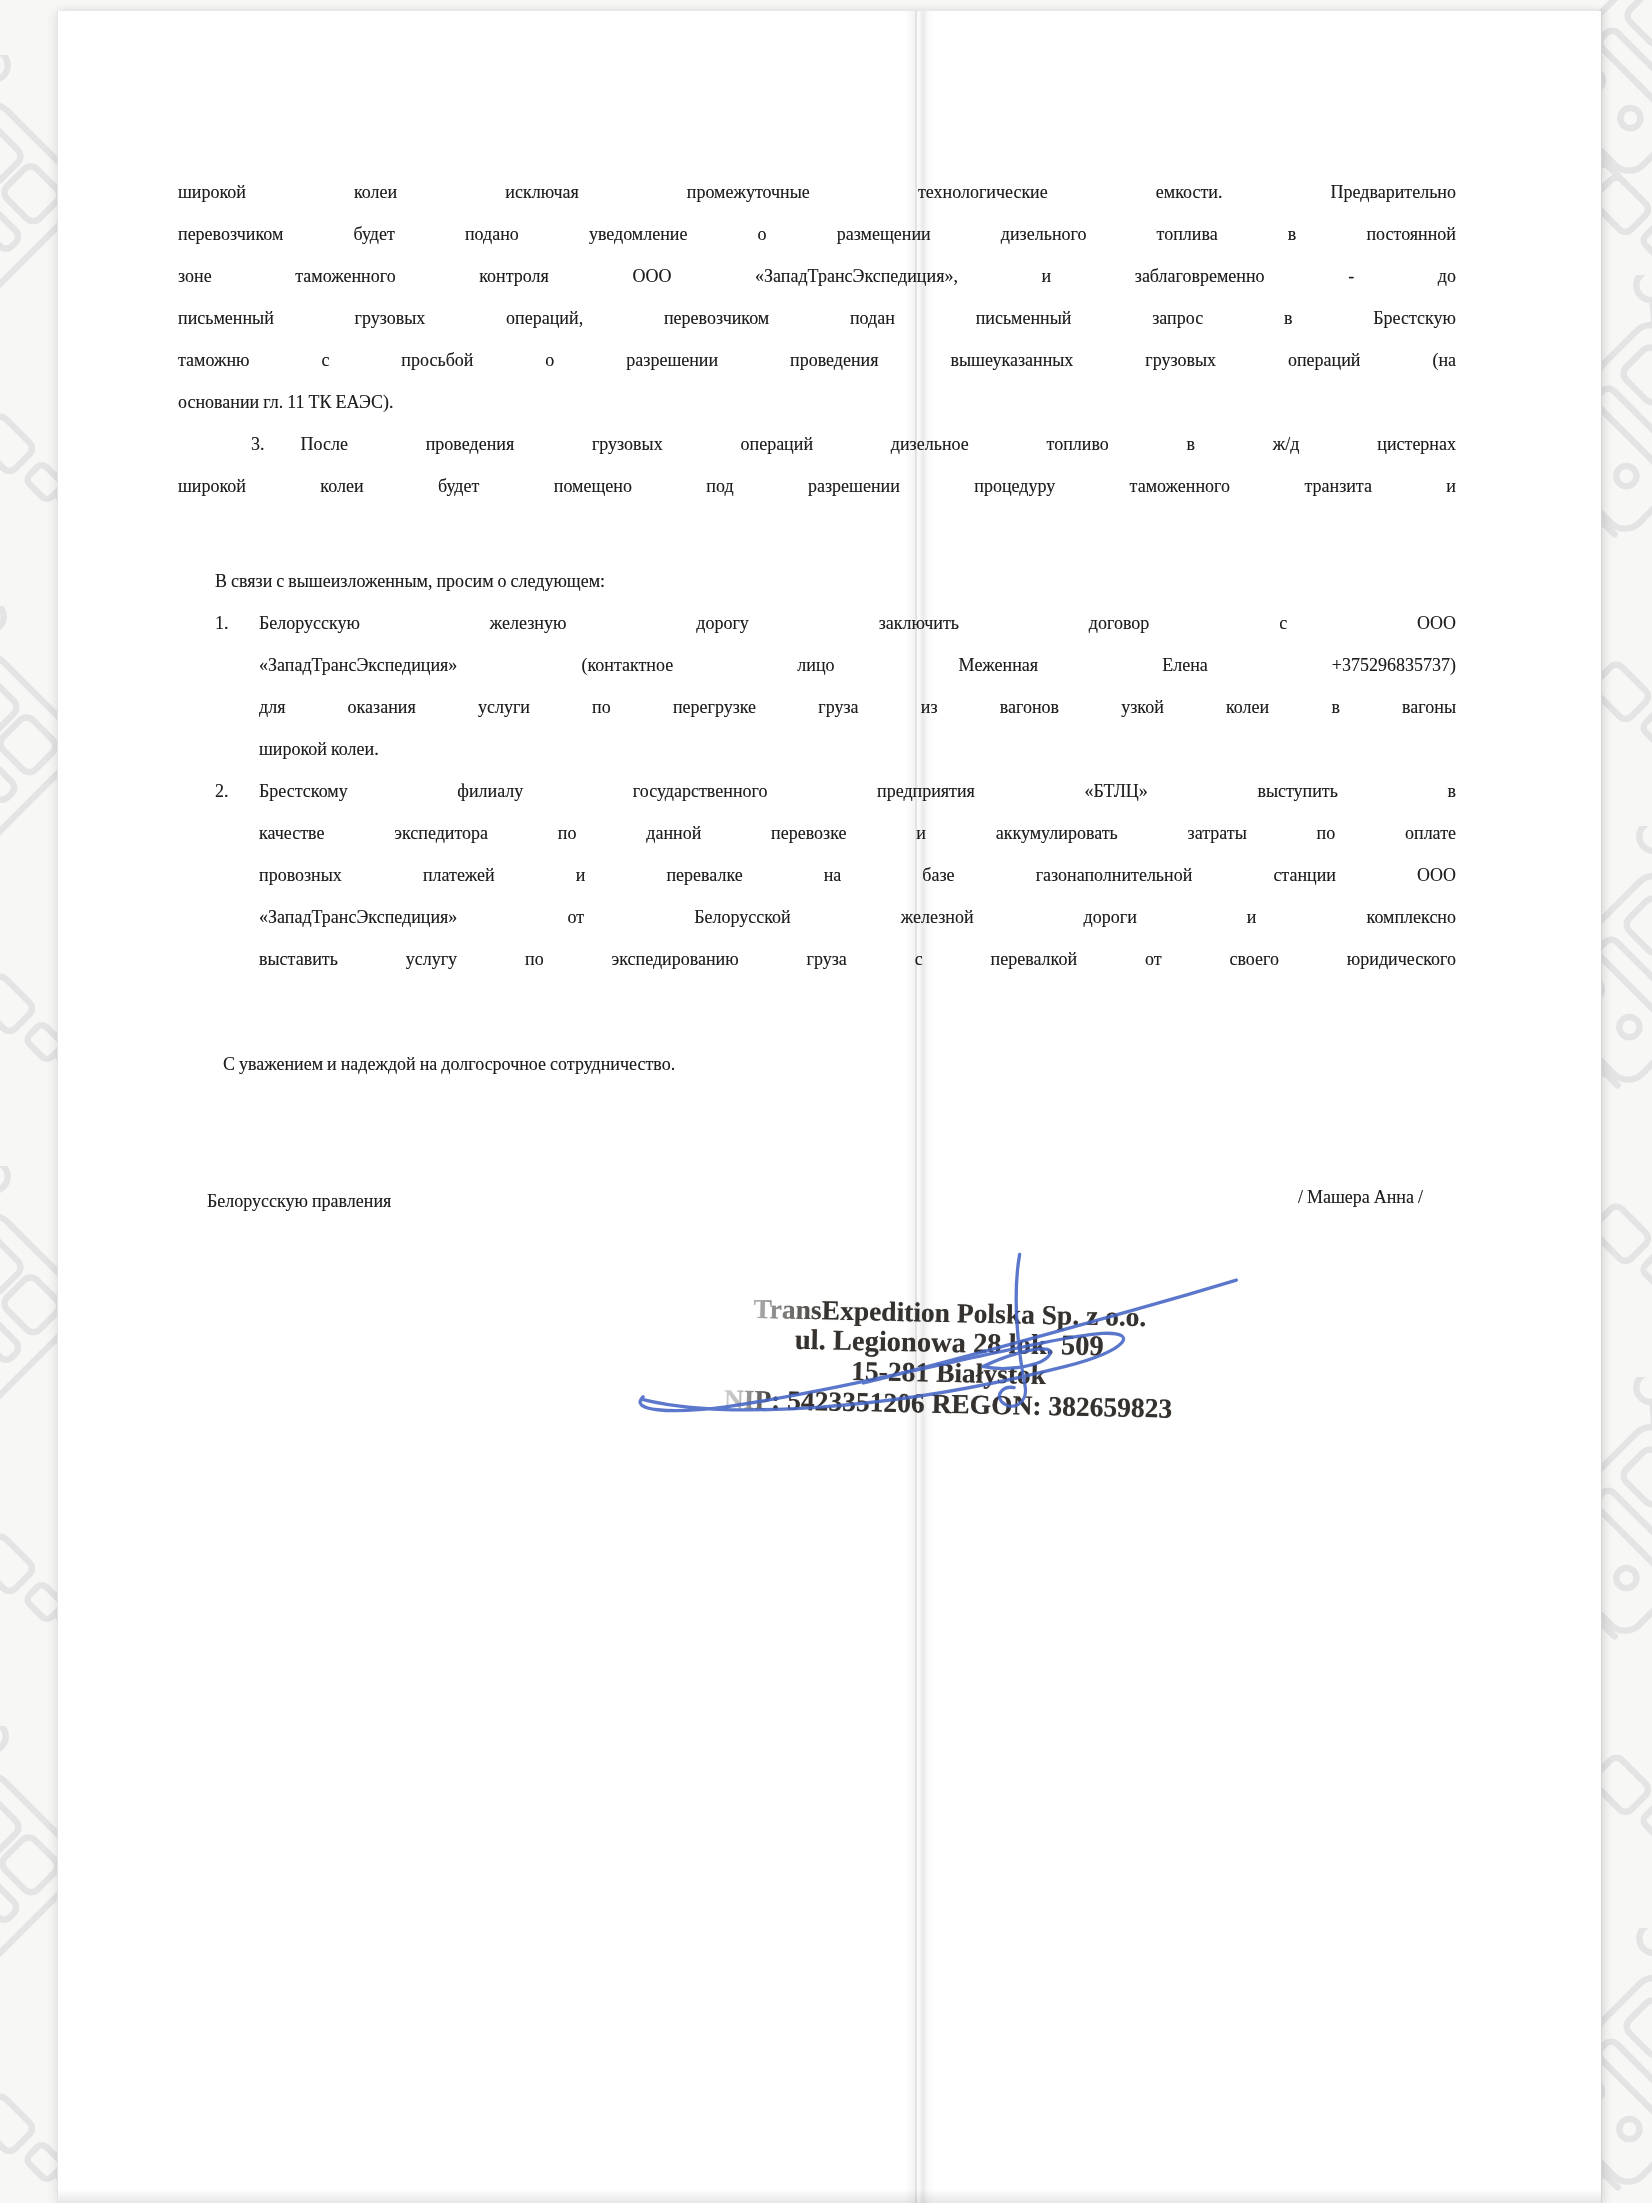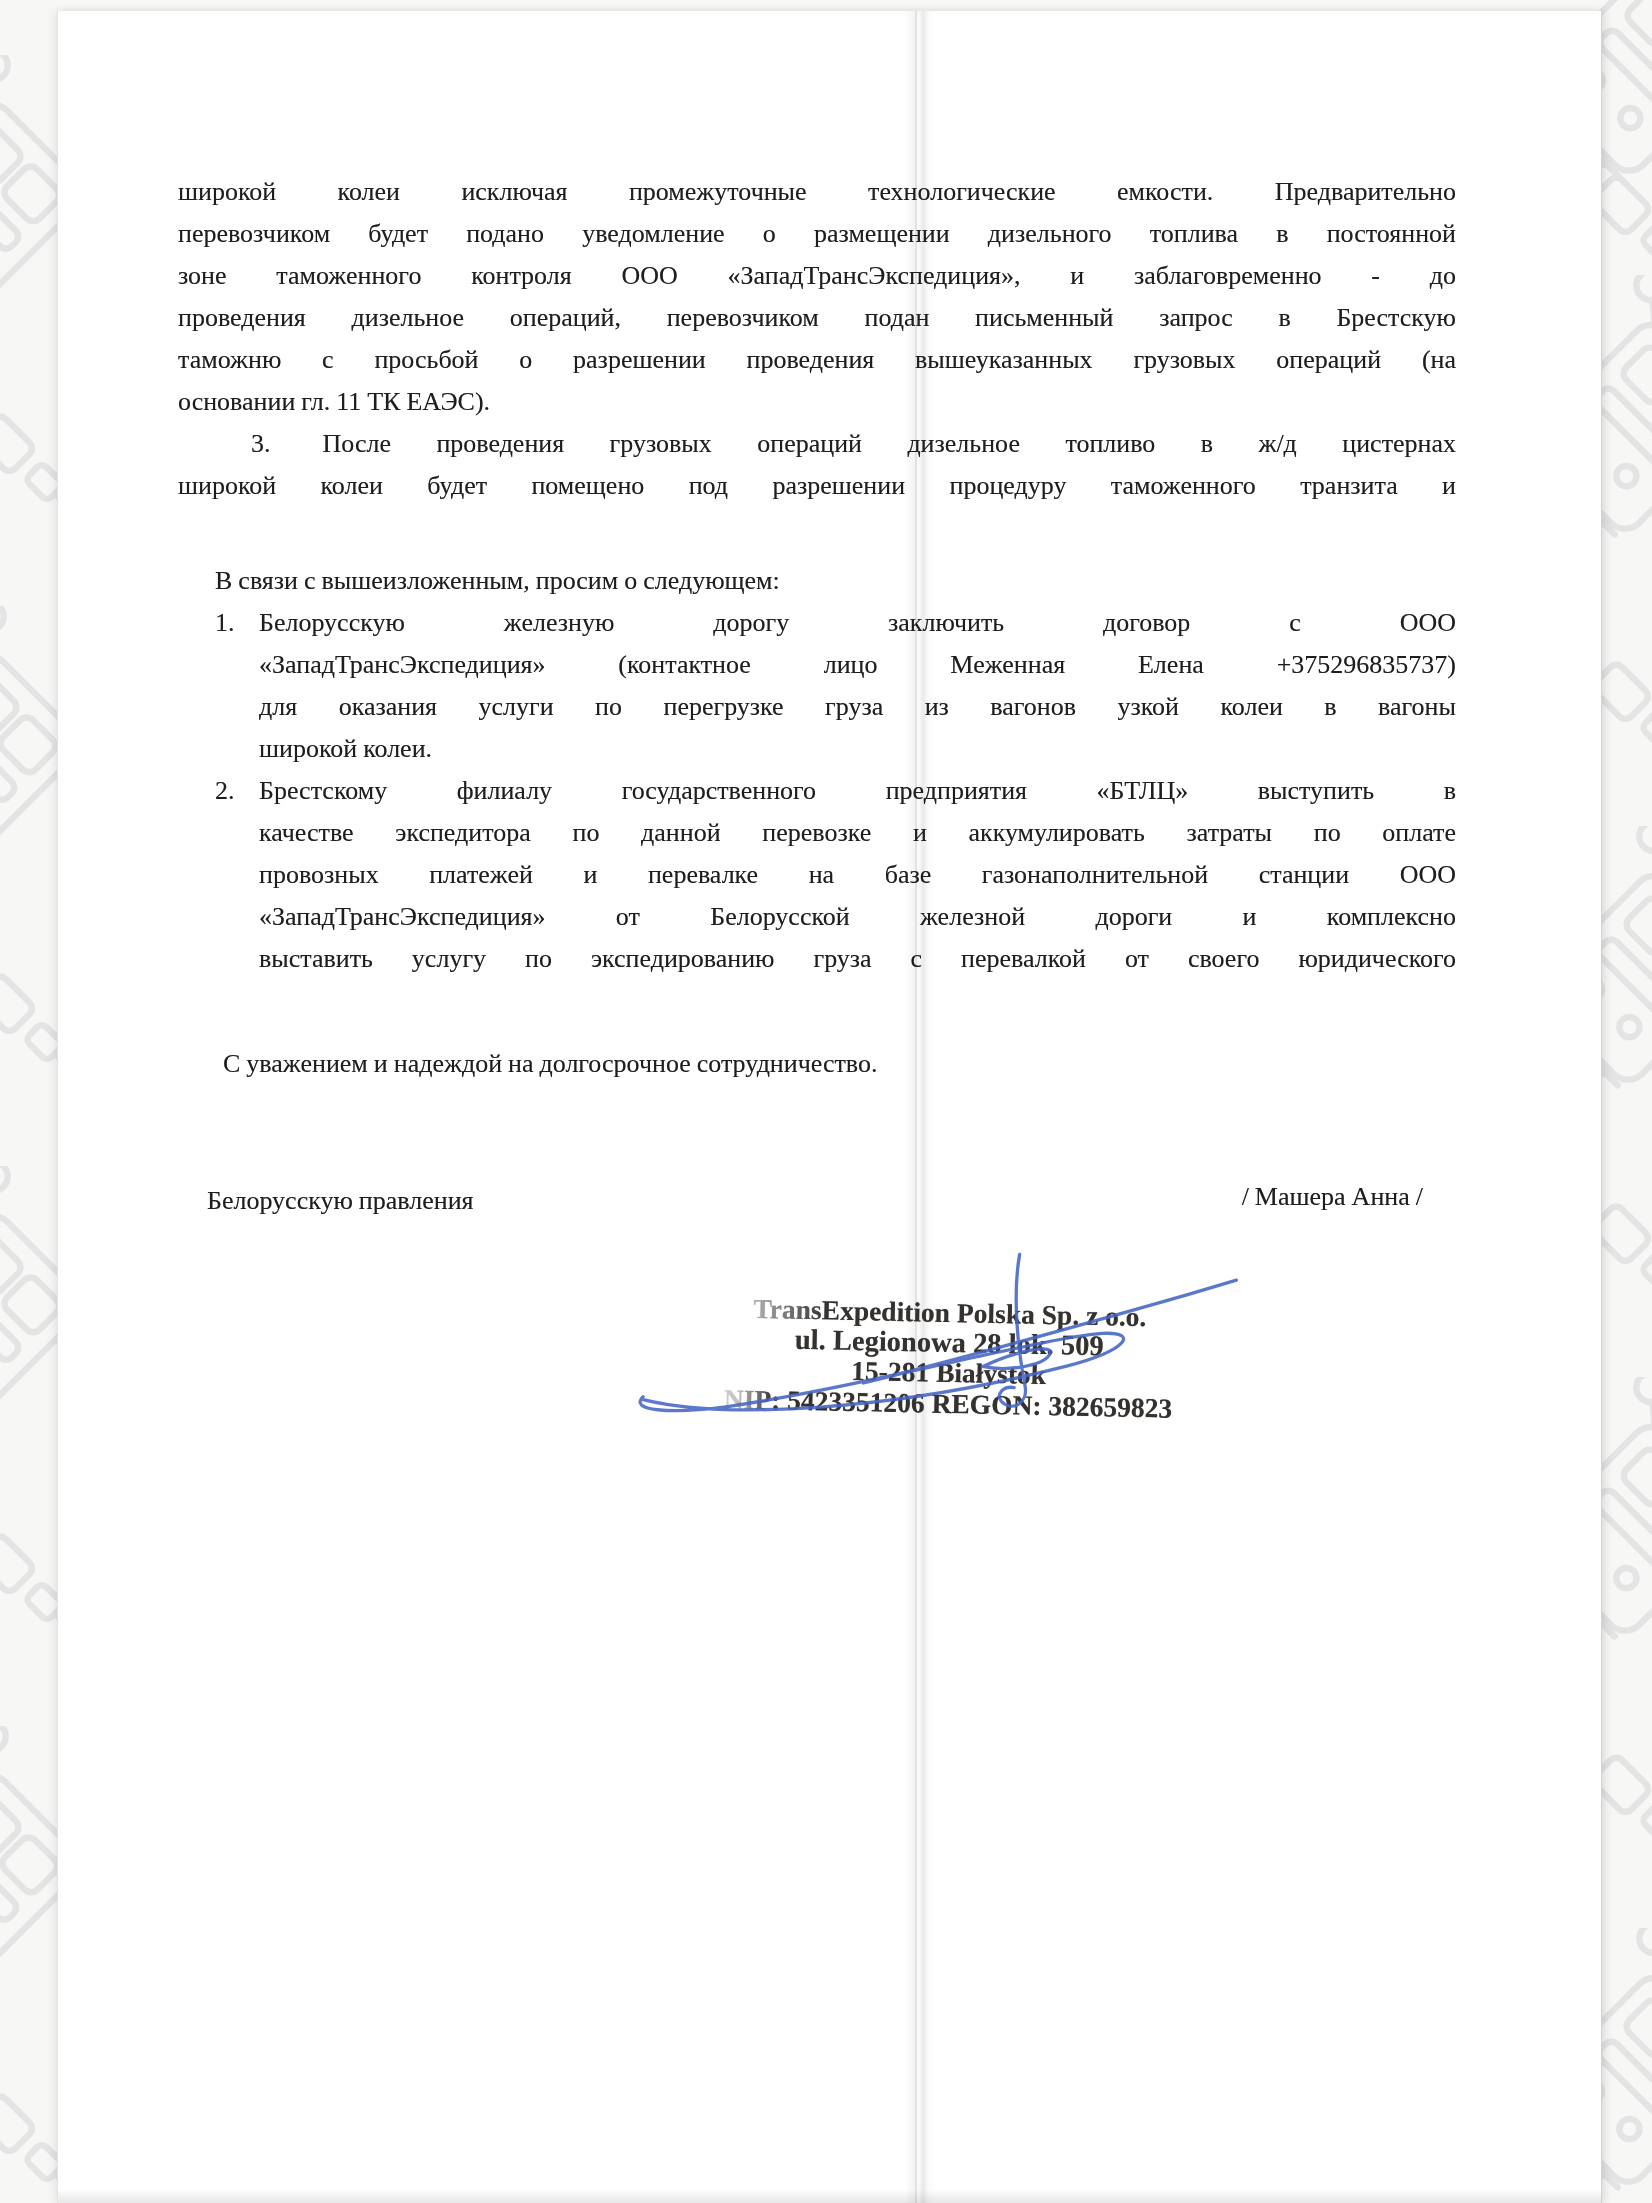--- a/index.html
+++ b/index.html
@@ -12,21 +12,21 @@
   .page{position:absolute;left:57px;top:11px;width:1543px;height:2193px;background:#ffffff;
         border-left:0.9px solid #e3e3e3;border-right:1.8px solid #d2d2d2;
         box-shadow:-3.7px 0 9.2px rgba(0,0,0,0.06),3.7px 0 8.3px rgba(0,0,0,0.10);}
   .fold{position:absolute;left:847px;top:0;width:31px;height:100%;
         background:linear-gradient(to right,rgba(0,0,0,0) 0%,rgba(0,0,0,0.045) 28%,rgba(0,0,0,0.015) 44%,rgba(0,0,0,0.085) 58%,rgba(0,0,0,0.02) 74%,rgba(0,0,0,0) 100%);}
   .fold-line{position:absolute;left:857px;top:0;width:1.8px;height:100%;background:rgba(90,90,90,0.14);}
   .bottom-shade{position:absolute;left:0;bottom:0;width:100%;height:14.7px;
         background:linear-gradient(to top,rgba(0,0,0,0.10),rgba(0,0,0,0));}
   
   .content{position:absolute;left:120px;top:160px;width:1278px;color:#1e1e1e;
-           font-size:26px;line-height:42px;word-spacing:-0.5px;text-shadow:0 0 0.6px rgba(30,30,30,0.45);}
+           font-size:18px;line-height:42px;word-spacing:-0.5px;text-shadow:0 0 0.6px rgba(30,30,30,0.45);}
   .ln{height:42px;overflow:hidden;}
   .j{text-align:justify;text-align-last:justify;}
   .lft{text-align:left;}
   .ind40{padding-left:37px;}
   .ind49{padding-left:45px;}
   .ind80{padding-left:73px;}
   .li-first{padding-left:37px;}
   .li-cont{padding-left:81px;}
   .num{display:inline-block;width:44px;}
   .intro{margin-top:53px;}
@@ -170,21 +170,21 @@
     <div class="fold"></div>
     <div class="fold-line"></div>
     <div class="bottom-shade"></div>
 
     <div class="content">
 
       <div>
         <div class="ln j">широкой колеи исключая промежуточные технологические емкости. Предварительно</div>
         <div class="ln j">перевозчиком будет подано уведомление о размещении дизельного топлива в постоянной</div>
         <div class="ln j">зоне таможенного контроля ООО «ЗападТрансЭкспедиция», и заблаговременно - до</div>
-        <div class="ln j">проведения дизельное операций, перевозчиком подан письменный запрос в Брестскую</div>
+        <div class="ln j">письменный грузовых операций, перевозчиком подан письменный запрос в Брестскую</div>
         <div class="ln j">таможню с просьбой о разрешении проведения вышеуказанных грузовых операций (на</div>
         <div class="ln lft">основании гл. 11 ТК ЕАЭС).</div>
       </div>
 
       <div>
         <div class="ln j ind80">3.  После проведения грузовых операций дизельное топливо в ж/д цистернах</div>
         <div class="ln j">широкой колеи будет помещено под разрешении процедуру таможенного транзита и</div>
       </div>
 
       <div class="intro">

